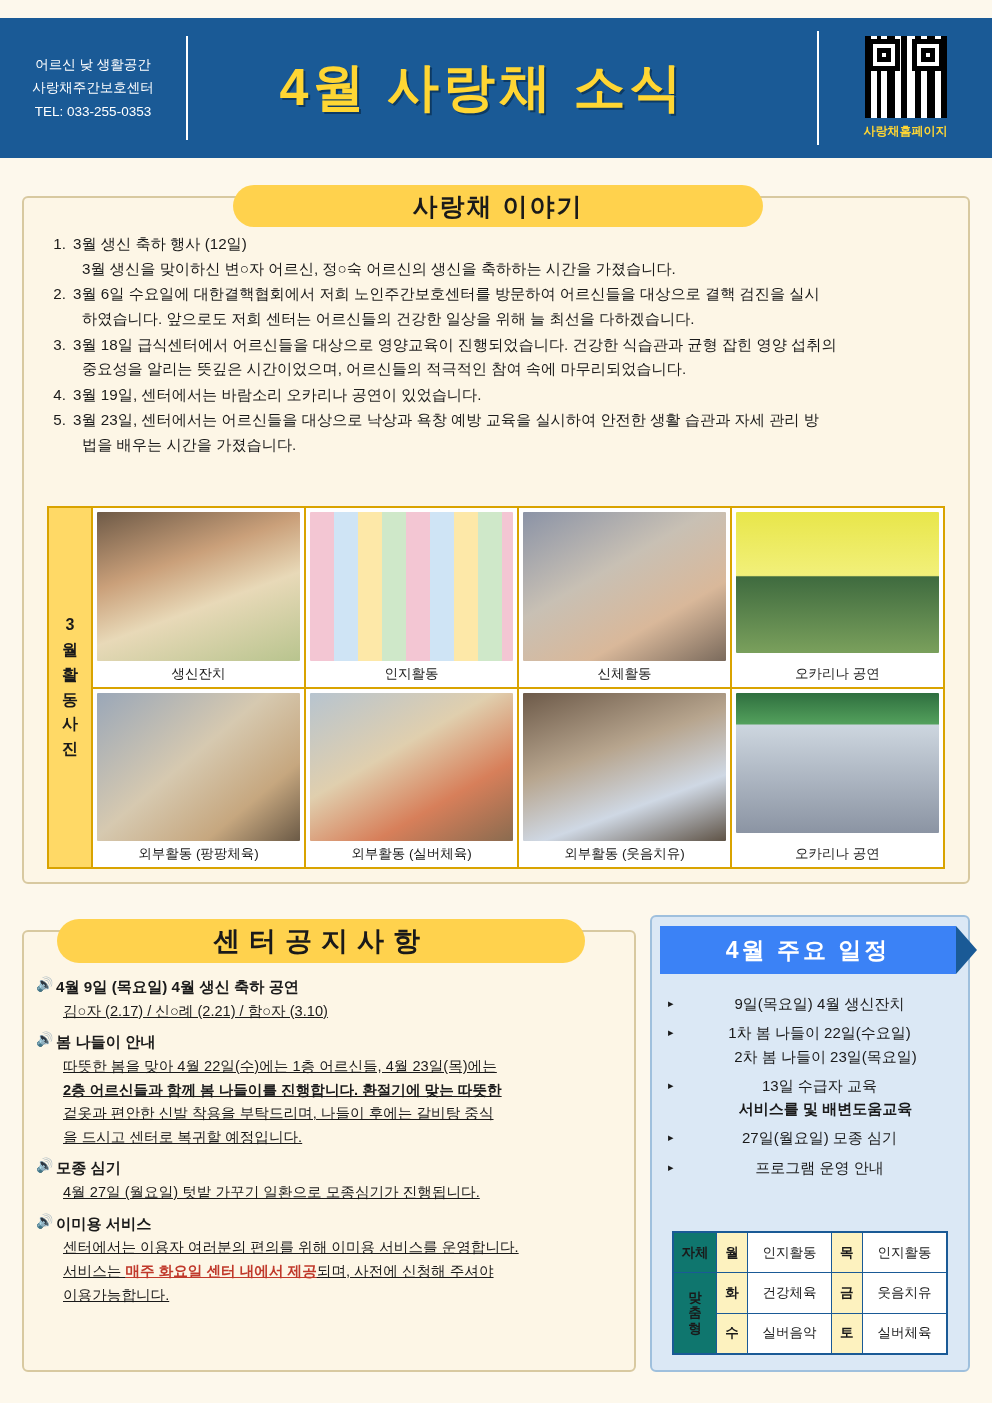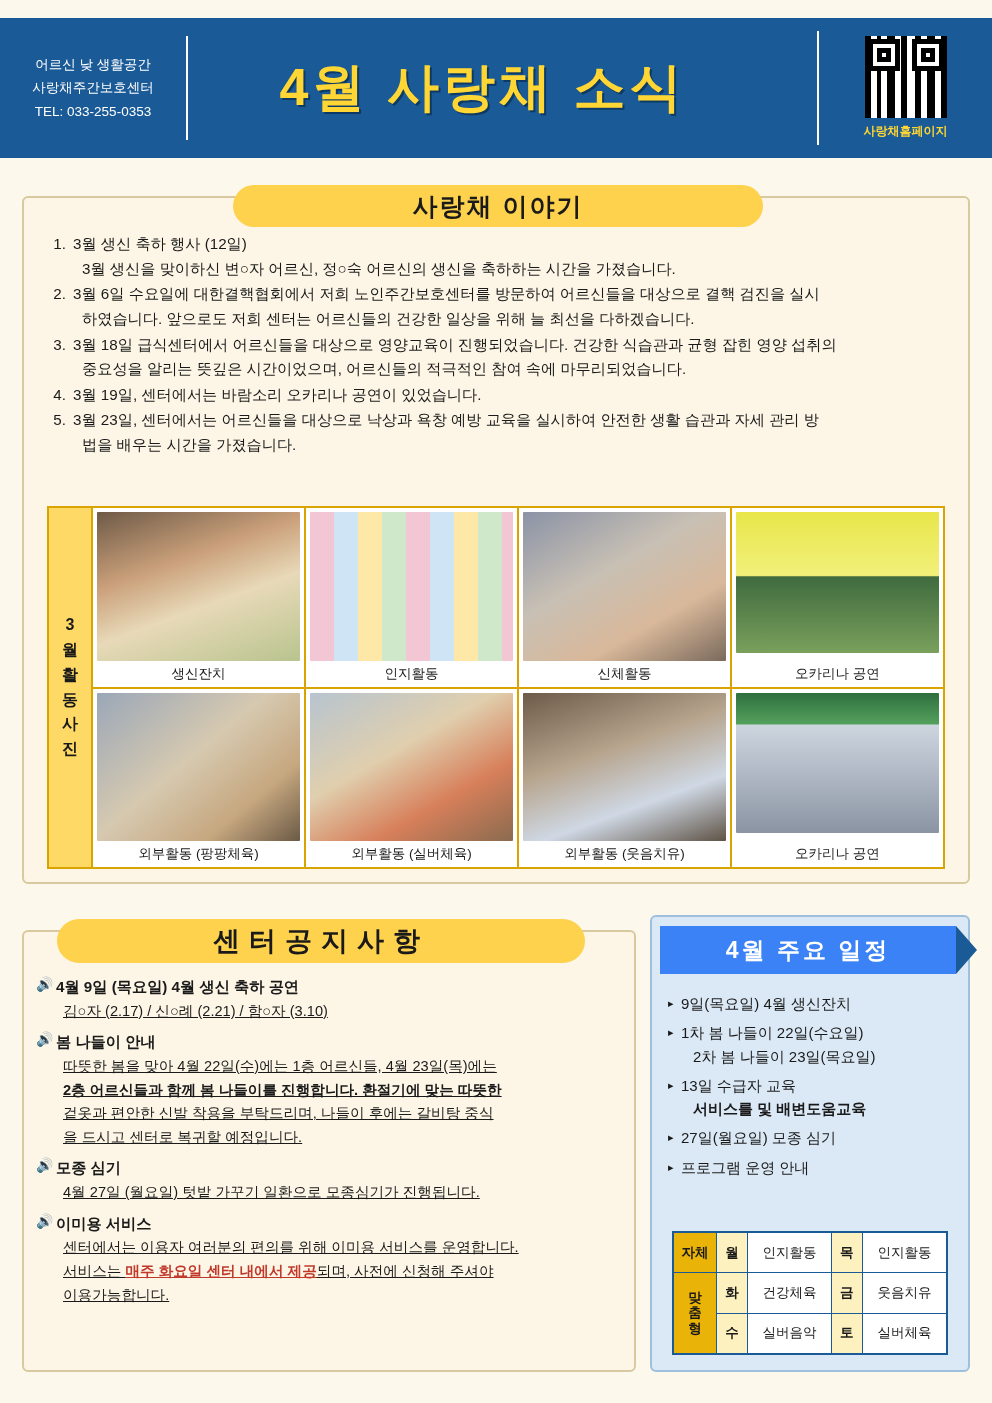--- a/index.html
+++ b/index.html
@@ -284,21 +284,21 @@
   }
   .sched-list {
     position: absolute;
     top: 992px; left: 668px;
     width: 290px;
     font-size: 15px;
     line-height: 1.55;
   }
   .sched-item { margin-bottom: 6px; display: flex; }
   .sched-bullet { width: 13px; flex: none; font-size: 11px; padding-top: 3px; }
-  .sched-text { flex: 1; }
+  .sched-text { flex: 1; text-align: center; }
   .sched-text .ln { display: block; }
   .sched-text .ln.sub { padding-left: 12px; }
 
   
   .prog-table {
     position: absolute;
     top: 1231px; left: 672px;
     width: 276px;
     height: 124px;
     border: 2px solid #1a5a96;
@@ -306,21 +306,21 @@
     background: #ffffff;
     font-size: 13.5px;
     box-sizing: border-box;
   }
   .prog-table td {
     border: 1px solid #1a5a96;
     text-align: center;
     padding: 0;
     height: 39px;
   }
-  .cell-green { background: #eab308; font-weight: bold; width: 42px; }
+  .cell-green { background: #0f766e; font-weight: bold; width: 42px; }
   .cell-day { background: #fdf2bf; font-weight: bold; width: 30px; }
   .cell-prog { background: #ffffff; }
 </style>
 </head>
 <body>
 
 <div class="page">
 
   <div class="header">
     <div class="header-left">

